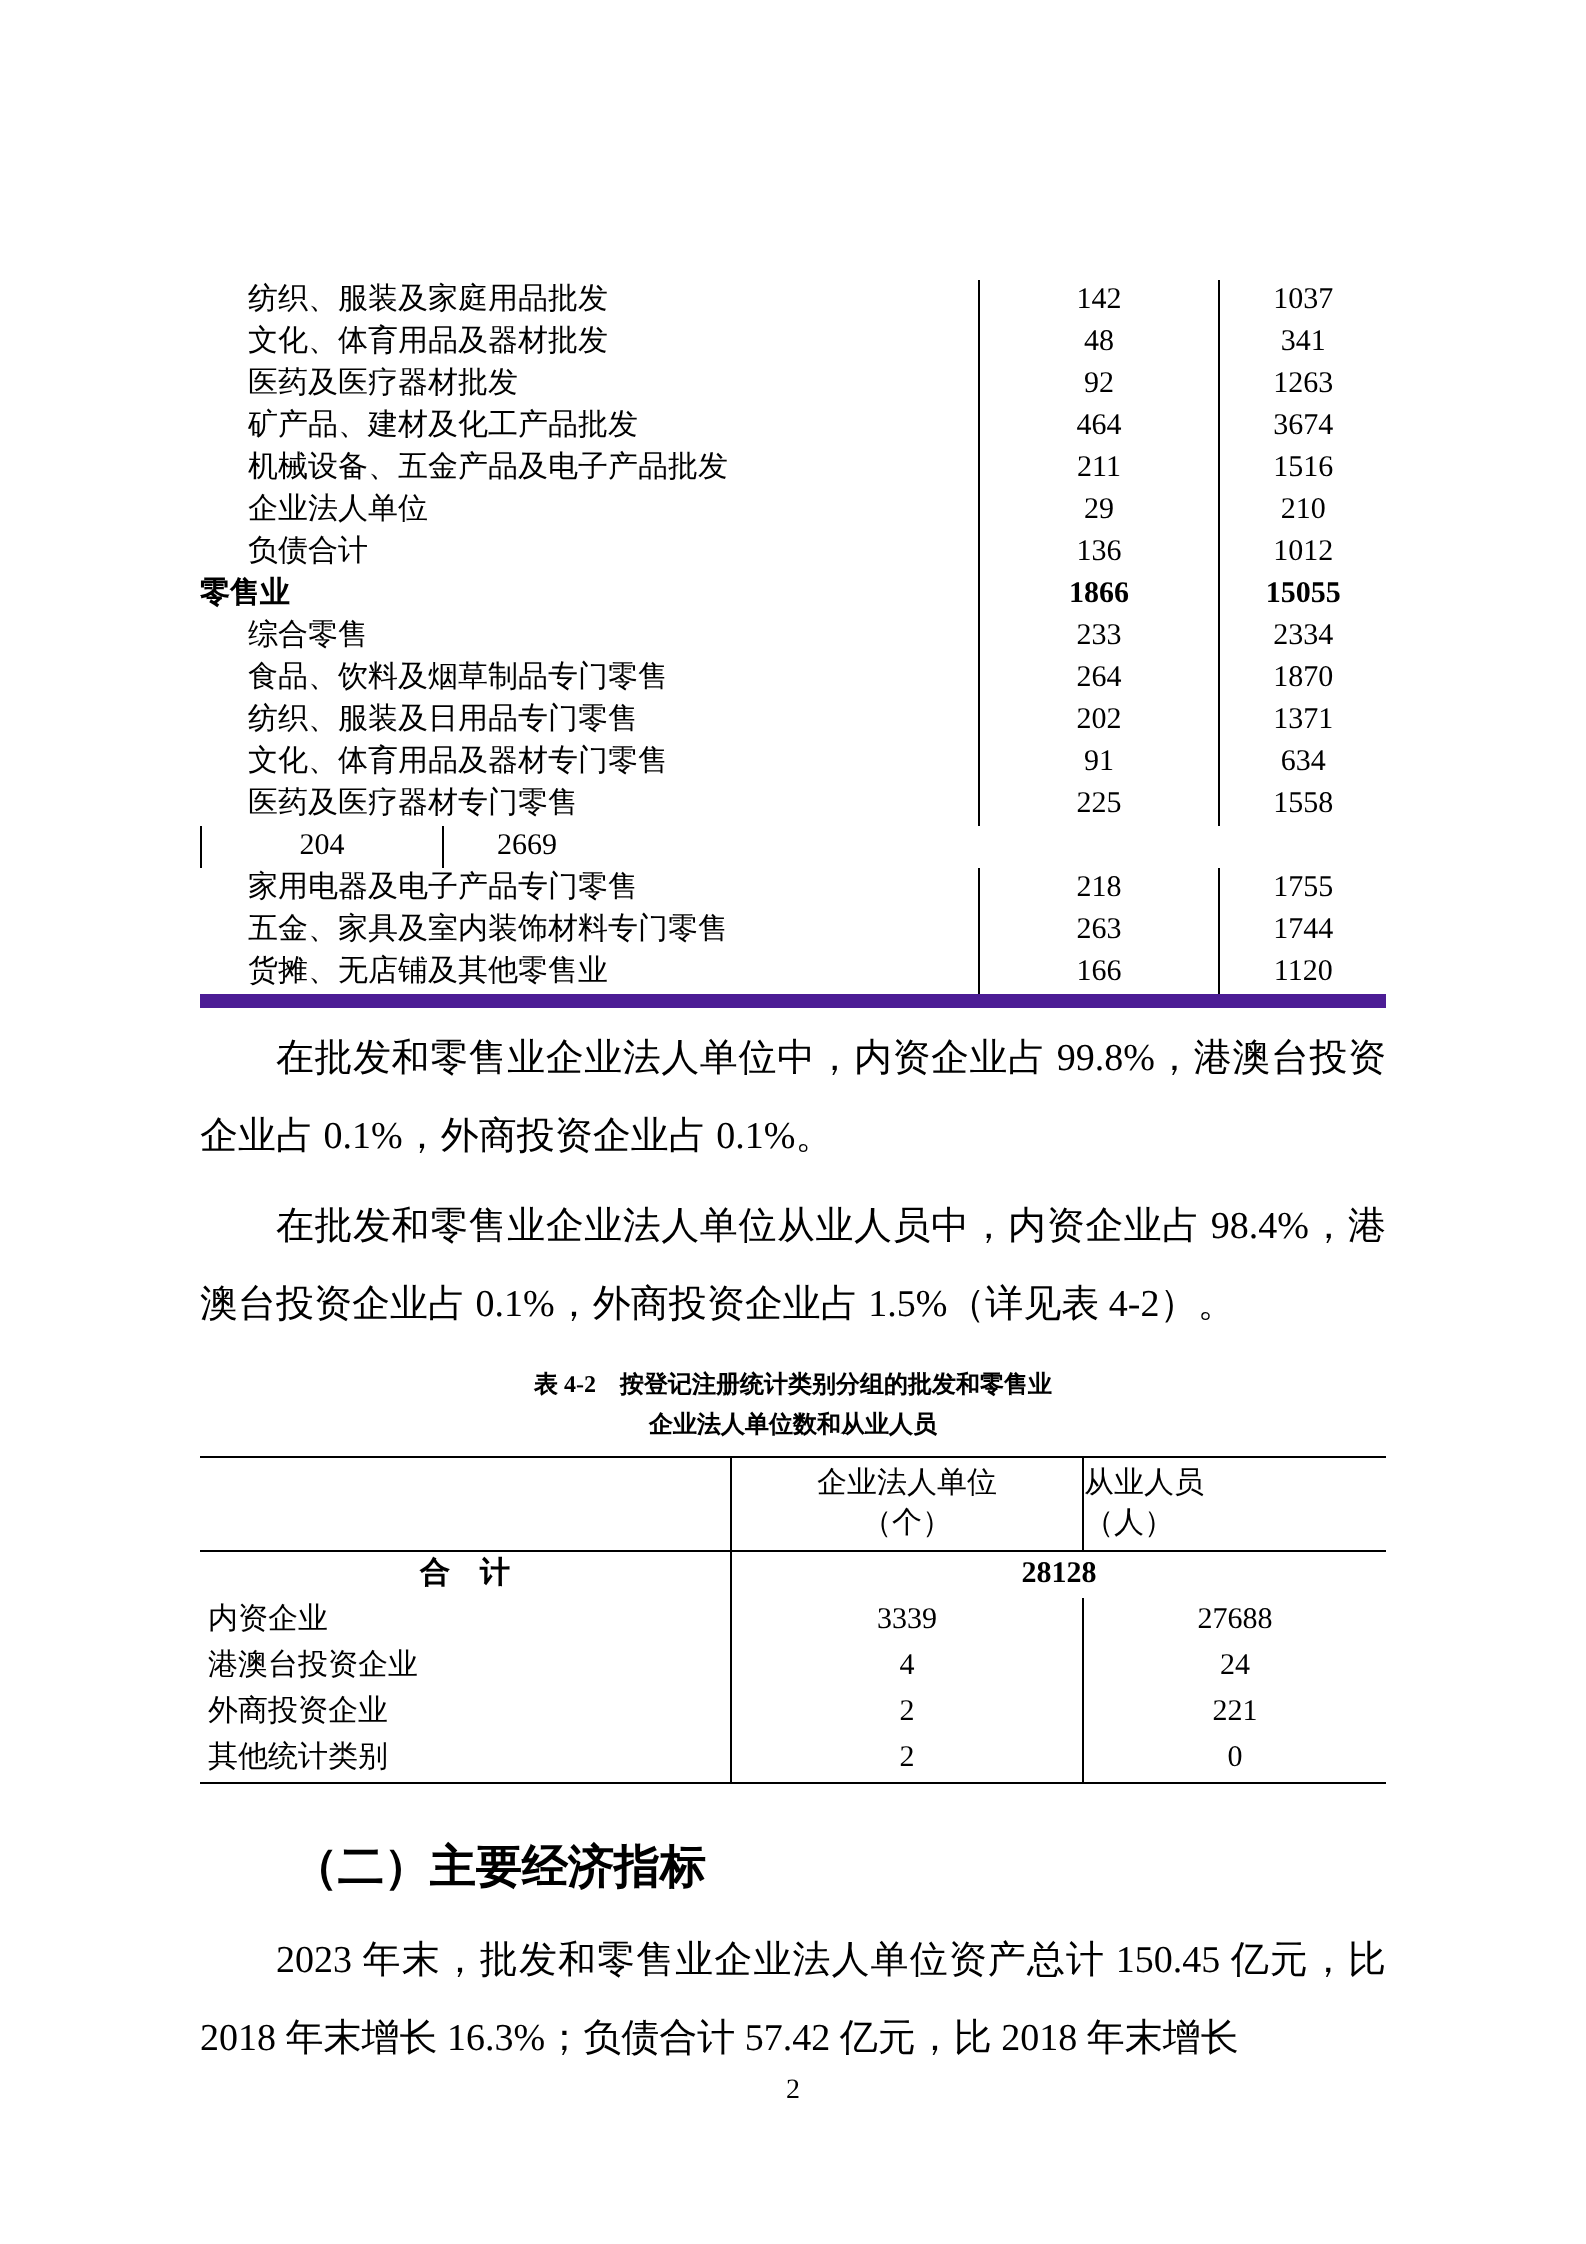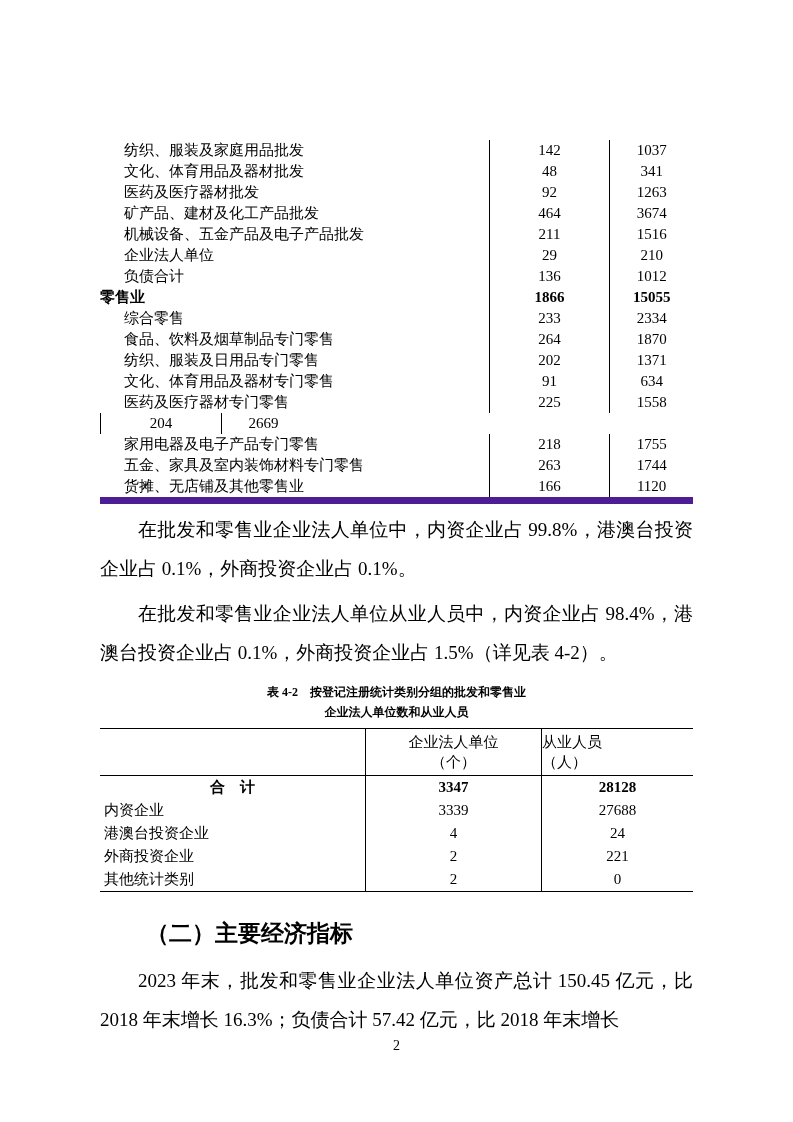--- a/index.html
+++ b/index.html
@@ -169,21 +169,20 @@
         <div>（个）</div>
       </div>
       <div class="hc3">
         <div>从业人员</div>
         <div>（人）</div>
       </div>
     </div>
     <div id="t2body">
   <div class="row bold center-label">
     <div class="c1">合　计</div>
-    <div class="c2">3347</div>
     <div class="c3">28128</div>
   </div>
 
   <div class="row">
     <div class="c1">内资企业</div>
     <div class="c2">3339</div>
     <div class="c3">27688</div>
   </div>
 
   <div class="row">

